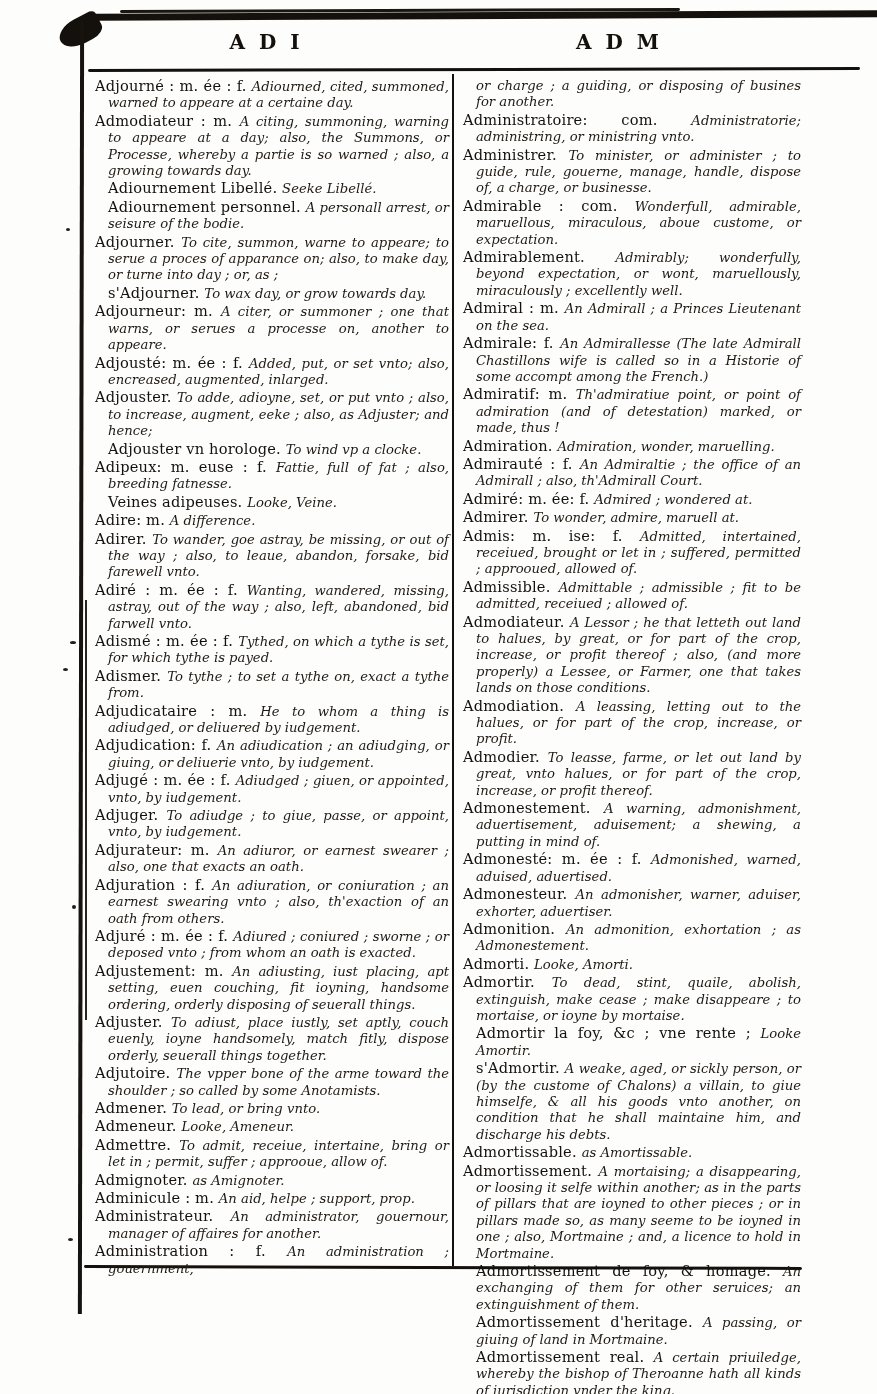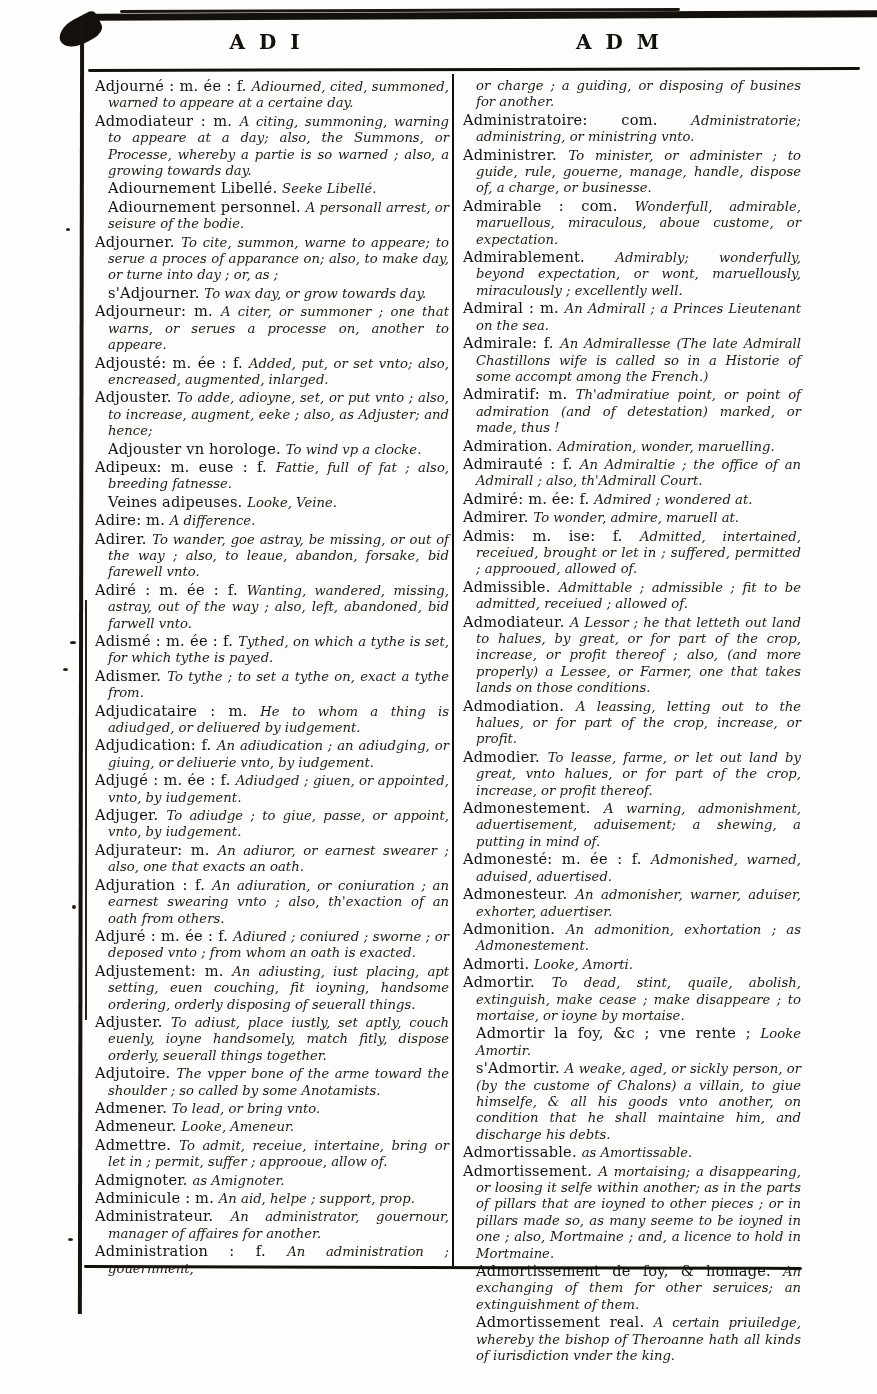--- a/index.html
+++ b/index.html
@@ -122,16 +122,17 @@
       <div class="entry"><span class="head">Admonesté: m. ée : f. </span><span class="body">Admonished, warned, aduised, aduertised.</span></div>
       <div class="entry"><span class="head">Admonesteur. </span><span class="body">An admonisher, warner, aduiser, exhorter, aduertiser.</span></div>
       <div class="entry"><span class="head">Admonition. </span><span class="body">An admonition, exhortation ; as Admonestement.</span></div>
       <div class="entry"><span class="head">Admorti. </span><span class="body">Looke, Amorti.</span></div>
       <div class="entry"><span class="head">Admortir. </span><span class="body">To dead, stint, quaile, abolish, extinguish, make cease ; make disappeare ; to mortaise, or ioyne by mortaise.</span></div>
       <div class="entry sub"><span class="head">Admortir la foy, &amp;c ; vne rente ; </span><span class="body">Looke Amortir.</span></div>
       <div class="entry sub"><span class="head">s'Admortir. </span><span class="body">A weake, aged, or sickly person, or (by the custome of Chalons) a villain, to giue himselfe, &amp; all his goods vnto another, on condition that he shall maintaine him, and discharge his debts.</span></div>
       <div class="entry"><span class="head">Admortissable. </span><span class="body">as Amortissable.</span></div>
       <div class="entry"><span class="head">Admortissement. </span><span class="body">A mortaising; a disappearing, or loosing it selfe within another; as in the parts of pillars that are ioyned to other pieces ; or in pillars made so, as many seeme to be ioyned in one ; also, Mortmaine ; and, a licence to hold in Mortmaine.</span></div>
       <div class="entry sub"><span class="head">Admortissement de foy, &amp; homage. </span><span class="body">An exchanging of them for other seruices; an extinguishment of them.</span></div>
+      <div class="entry sub"><span class="head">Admortissement d'heritage. </span><span class="body">A passing, or giuing of land in Mortmaine.</span></div>
       <div class="entry sub"><span class="head">Admortissement real. </span><span class="body">A certain priuiledge, whereby the bishop of Theroanne hath all kinds of iurisdiction vnder the king.</span></div>
     </div>
 
 </div>
 
 </body></html>

